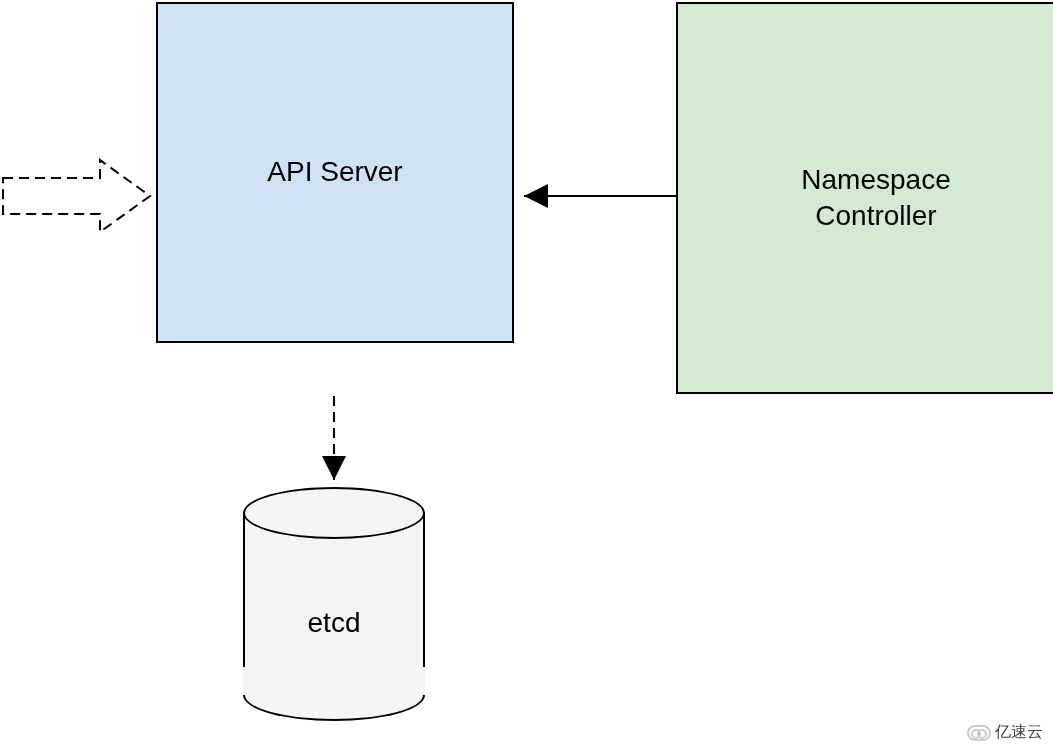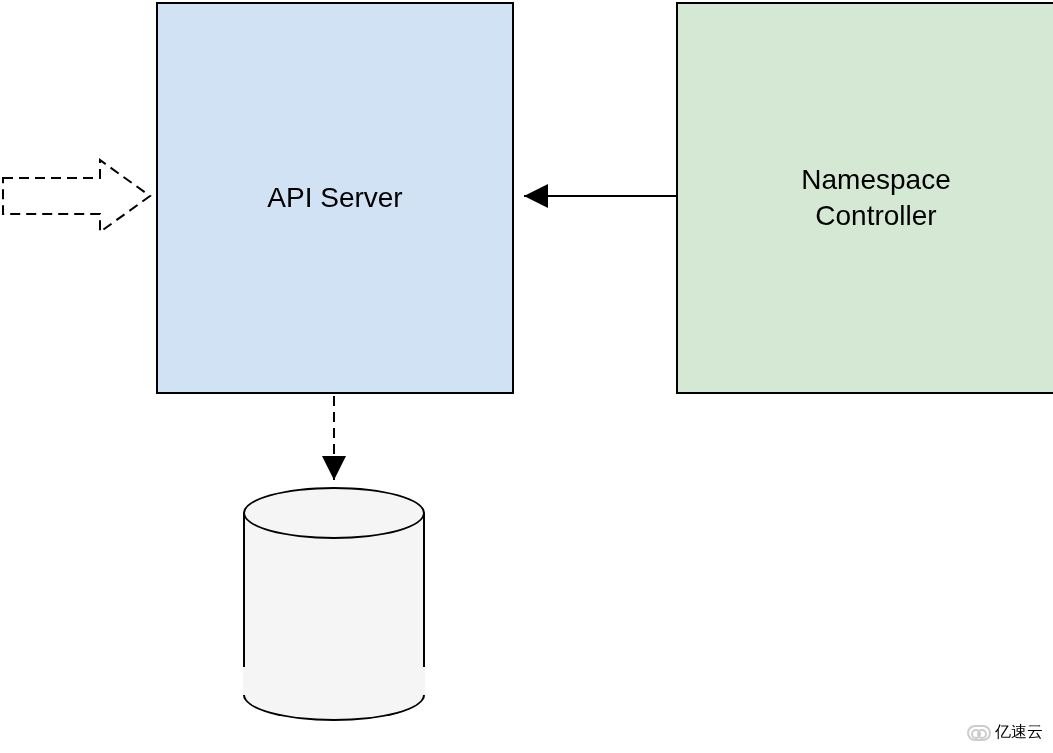--- a/index.html
+++ b/index.html
@@ -17,21 +17,21 @@
       align-items: center;
       justify-content: center;
       text-align: center;
       font-size: 28px;
       line-height: 1.3;
     }
     .api-server {
       left: 156px;
       top: 2px;
       width: 358px;
-      height: 392px;
+      height: 341px;
       background: #d1e2f4;
     }
     .namespace-controller {
       left: 676px;
       top: 2px;
       width: 400px;
       height: 392px;
       background: #d5e8d4;
     }
     .cylinder {
@@ -89,21 +89,21 @@
       width: 100%;
       text-align: center;
       font-size: 28px;
       z-index: 3;
     }
     .watermark {
       position: absolute;
       right: 10px;
       bottom: 10px;
       font-size: 16px;
-      color: #000000;
+      color: #404040;
       display: flex;
       align-items: center;
       gap: 4px;
     }
     .watermark-icon {
       width: 24px;
       height: 16px;
       border: 2px solid #ccc;
       border-radius: 10px;
       position: relative;
@@ -157,18 +157,19 @@
 
 <div class="box namespace-controller">
   <span style="white-space:pre-line;">Namespace
 Controller</span>
 </div>
 
 <div class="cylinder">
   <div class="cylinder-body"></div>
   <div class="cylinder-top"></div>
   <div class="cylinder-bottom"></div>
+  <div class="cylinder-label">etcd</div>
 </div>
 
 <div class="watermark">
   <span class="watermark-icon"></span>
   <span>亿速云</span>
 </div>
 
 </body></html>

